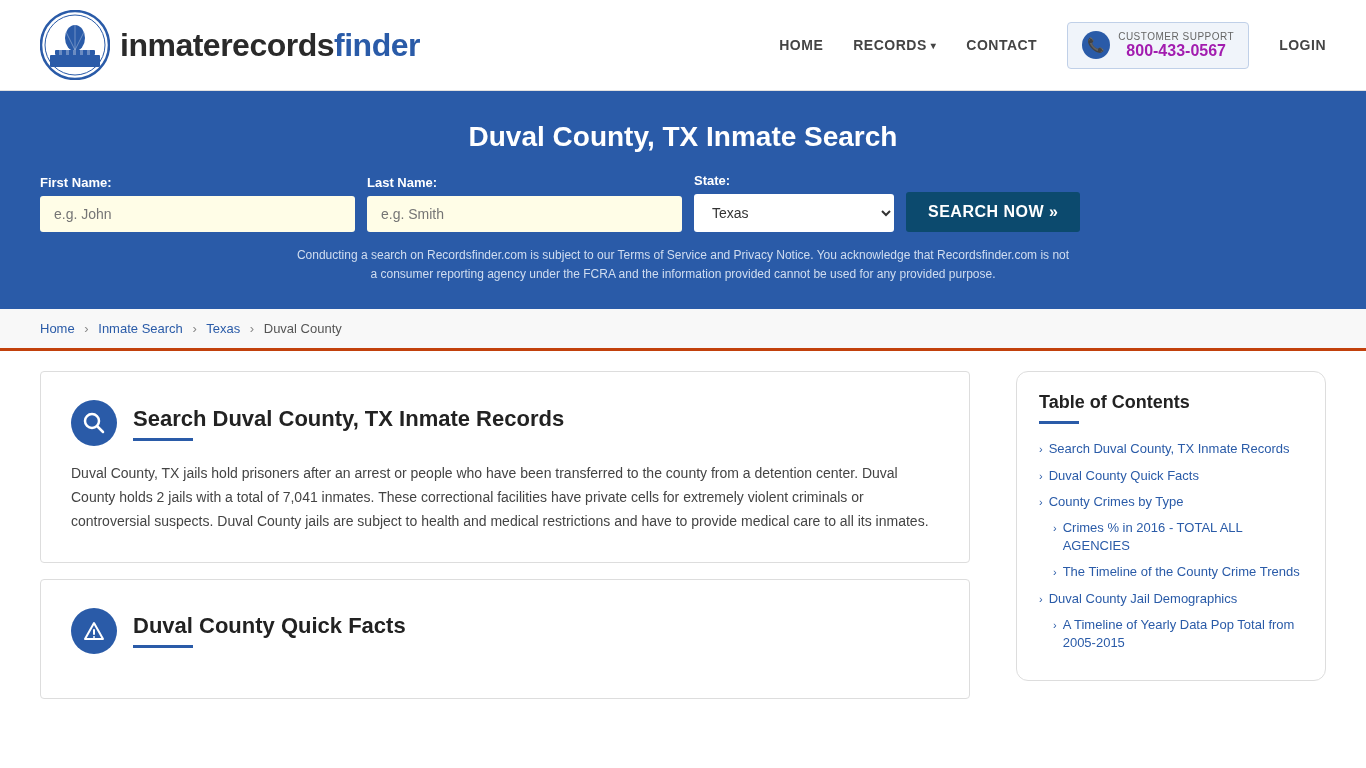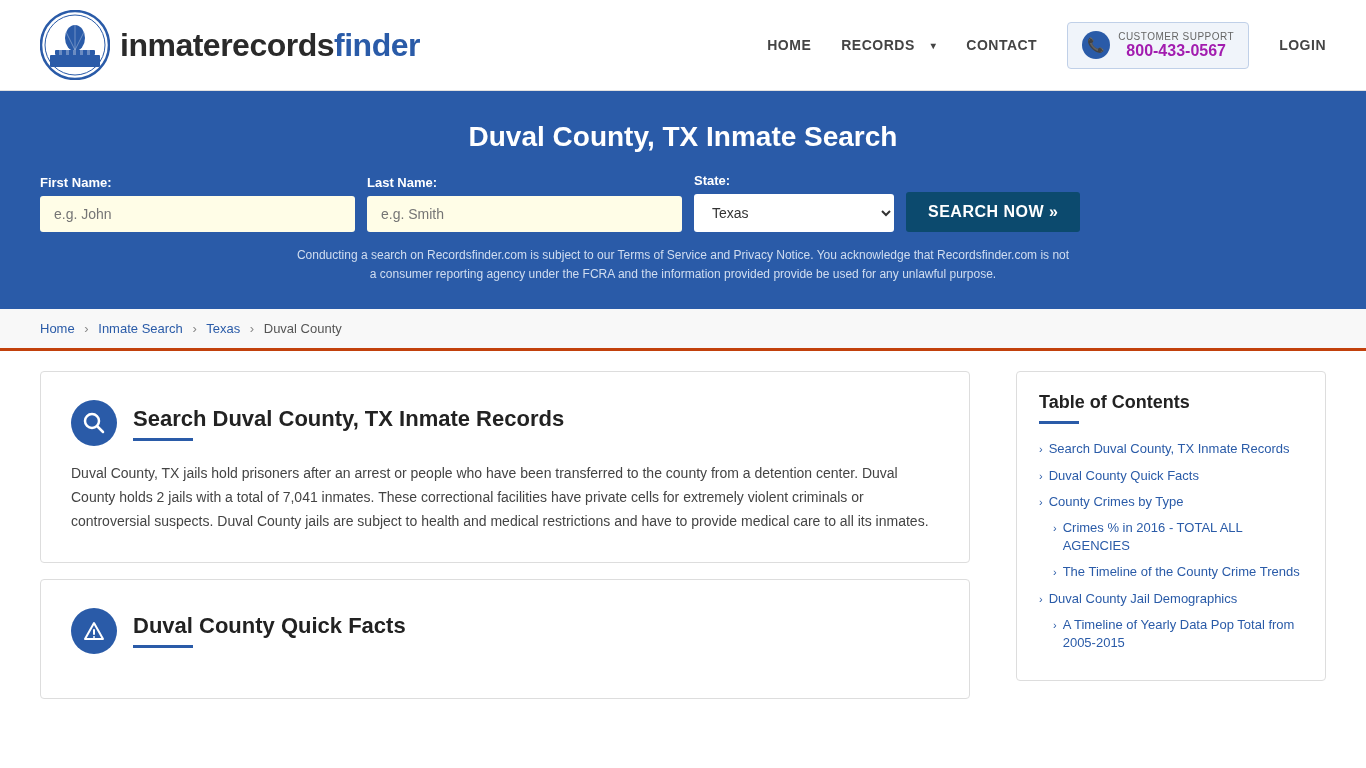--- a/index.html
+++ b/index.html
@@ -46,21 +46,21 @@
       text-decoration: none;
       color: #444;
       font-weight: 600;
       font-size: 14px;
       letter-spacing: 0.5px;
       text-transform: uppercase;
     }
     .nav-records {
       display: flex;
       align-items: center;
-      gap: 16px;
+      gap: 4px;
     }
     .chevron-down { font-size: 10px; }
     .customer-support-box {
       display: flex;
       align-items: center;
       gap: 8px;
       background: #f0f4fa;
       border: 1px solid #c0d0e8;
       border-radius: 4px;
       padding: 8px 14px;
@@ -252,21 +252,21 @@
       margin-top: 10px;
     }
 
     
     .sidebar {
       width: 310px;
       flex-shrink: 0;
     }
     .toc-box {
       border: 1px solid #ddd;
-      border-radius: 4px;
+      border-radius: 12px;
       padding: 20px 22px;
       background: #fff;
     }
     .toc-title {
       font-size: 18px;
       font-weight: 700;
       color: #222;
       margin-bottom: 8px;
     }
     .toc-divider {
@@ -360,21 +360,21 @@
       <input class="form-input" type="text" placeholder="e.g. Smith" style="">
     </div>
     <div class="form-group">
       <label>State:</label>
       <select class="state-select">
         <option>Texas</option>
       </select>
     </div>
     <button class="search-btn">SEARCH NOW »</button>
   </div>
-  <p class="disclaimer">Conducting a search on Recordsfinder.com is subject to our Terms of Service and Privacy Notice. You acknowledge that Recordsfinder.com is not a consumer reporting agency under the FCRA and the information provided provide be used for any unlawful purpose.</p>
+  <p class="disclaimer">Conducting a search on Recordsfinder.com is subject to our Terms of Service and Privacy Notice. You acknowledge that Recordsfinder.com is not a consumer reporting agency under the FCRA and the information provided cannot be used for any provided purpose.</p>
 </section>
 
 <nav class="breadcrumb">
   <a href="#">Home</a>
   <span class="sep">›</span>
   <a href="#">Inmate Search</a>
   <span class="sep">›</span>
   <a href="#">Texas</a>
   <span class="sep">›</span>
   <span class="current">Duval County</span>

